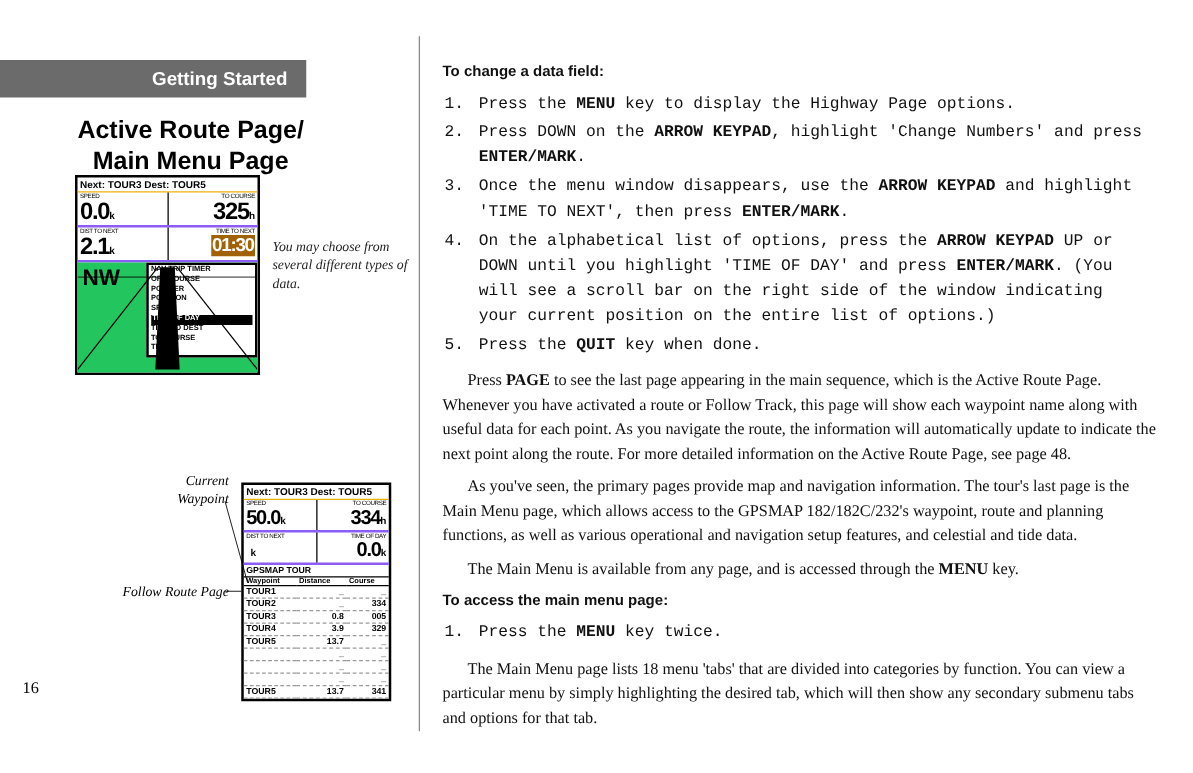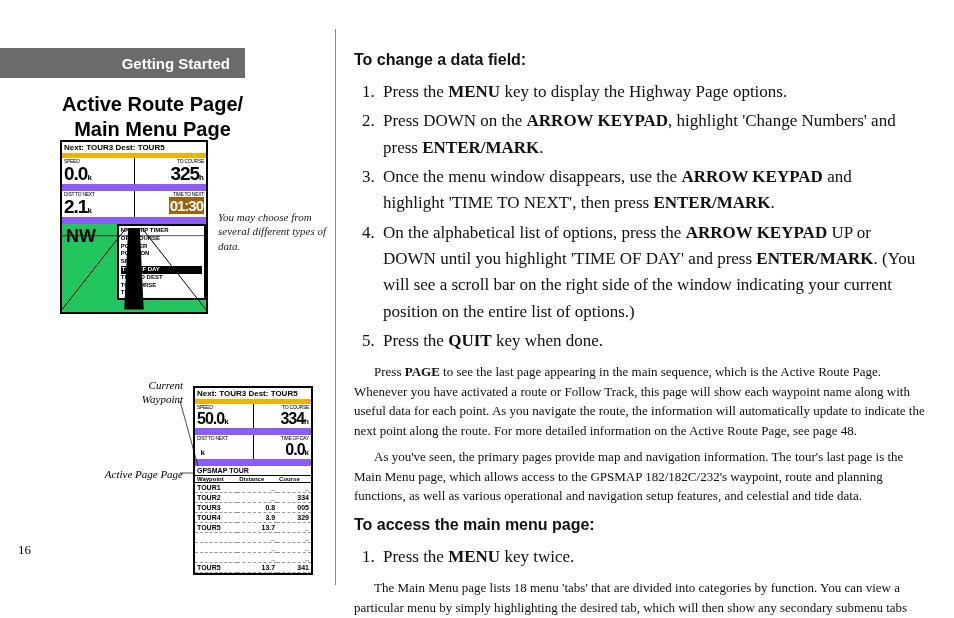--- a/index.html
+++ b/index.html
@@ -51,21 +51,21 @@
   }
   
   .fig1 {
     position: absolute;
     top: 140px;
     left: 60px;
     width: 148px;
   }
   .fig1-caption {
     position: absolute;
-    top: 210px;
+    top: 191px;
     left: 218px;
     width: 110px;
     font-style: italic;
     font-size: 11px;
     line-height: 1.3;
     color: #222;
   }
   
   .fig2 {
     position: absolute;
@@ -111,51 +111,51 @@
     padding: 44px 26px 20px 18px;
     font-size: 13px;
     line-height: 1.5;
     color: #111;
   }
   .right p { margin-bottom: 7px; }
   .para-indent { text-indent: 20px; }
   .instr-head {
     font-family: Arial, Helvetica, sans-serif;
     font-weight: bold;
-    font-size: 16px;
+    font-size: 12px;
     margin: 4px 0 3px 0;
   }
   ol.steps {
     list-style: decimal;
     margin: 0 12px 8px 25px;
-    font-family: Liberation Serif, serif;
-    font-size: 17px;
+    font-family: Liberation Mono, monospace;
+    font-size: 13px;
     line-height: 1.55;
   }
   ol.steps li { margin-bottom: 3px; padding-left: 4px; }
   ol.steps b { font-weight: bold; }
 
   
   .gps {
     width: 100%;
     border: 2px solid #000;
     background: #fff;
     font-family: Arial, sans-serif;
   }
   .gps-header {
-    border-bottom: 5px solid #eab308;
+    border-bottom: 1px solid #eab308;
     font-size: 8px;
     font-weight: bold;
     padding: 1px 2px;
     white-space: nowrap;
     overflow: hidden;
   }
   .gps-row {
     display: flex;
-    border-bottom: 7px solid #8b5cf6;
+    border-bottom: 2px solid #8b5cf6;
   }
   .gps-cell {
     flex: 1;
     border-right: 1px solid #000;
     padding: 0 2px;
     position: relative;
   }
   .gps-cell:last-child { border-right: none; text-align: right; }
   .gps-label {
     font-size: 5px;
@@ -374,21 +374,21 @@
               <tr>
                 <td>TOUR5</td>
                 <td style="text-align:right">13.7</td>
                 <td style="text-align:right">341</td>
               </tr>
             </tbody>
         </table>
       </div>
     </div>
     <div class="fig2-label-1">Current Waypoint</div>
-    <div class="fig2-label-2">Active Page Page</div>
+    <div class="fig2-label-2">Follow Route Page</div>
 
     <svg class="leader" style="top:386px;left:120px;width:80px;height:160px" viewBox="0 0 80 160">
       <line x1="60" y1="15" x2="78" y2="80"></line>
       <line x1="60" y1="87" x2="73" y2="87"></line>
     </svg>
 
     <div class="page-num">16</div>
   </div>
 
   <div class="divider"></div>
@@ -397,19 +397,20 @@
     <p class="instr-head">To change a data field:</p>
     <ol class="steps" id="steps1">
         <li>Press the <b>MENU</b> key to display the Highway Page options.</li>
         <li>Press DOWN on the <b>ARROW KEYPAD</b>, highlight 'Change Numbers' and press <b>ENTER/MARK</b>.</li>
         <li>Once the menu window disappears, use the <b>ARROW KEYPAD</b> and highlight 'TIME TO NEXT', then press <b>ENTER/MARK</b>.</li>
         <li>On the alphabetical list of options, press the <b>ARROW KEYPAD</b> UP or DOWN until you highlight 'TIME OF DAY' and press <b>ENTER/MARK</b>. (You will see a scroll bar on the right side of the window indicating your current position on the entire list of options.)</li>
         <li>Press the <b>QUIT</b> key when done.</li>
       </ol>
     <p class="para-indent" id="p2">Press <b>PAGE</b> to see the last page appearing in the main sequence, which is the Active Route Page. Whenever you have activated a route or Follow Track, this page will show each waypoint name along with useful data for each point. As you navigate the route, the information will automatically update to indicate the next point along the route. For more detailed information on the Active Route Page, see page 48.</p>
     <p class="para-indent" id="p3">As you've seen, the primary pages provide map and navigation information. The tour's last page is the Main Menu page, which allows access to the GPSMAP 182/182C/232's waypoint, route and planning functions, as well as various operational and navigation setup features, and celestial and tide data.</p>
+    <p class="para-indent" id="p4">The Main Menu is available from any page, and is accessed through the <b>MENU</b> key.</p>
     <p class="instr-head">To access the main menu page:</p>
     <ol class="steps" id="steps2">
         <li>Press the <b>MENU</b> key twice.</li>
       </ol>
     <p class="para-indent" id="p5">The Main Menu page lists 18 menu 'tabs' that are divided into categories by function. You can view a particular menu by simply highlighting the desired tab, which will then show any secondary submenu tabs and options for that tab.</p>
   </div>
 </div>
 
 </body></html>

